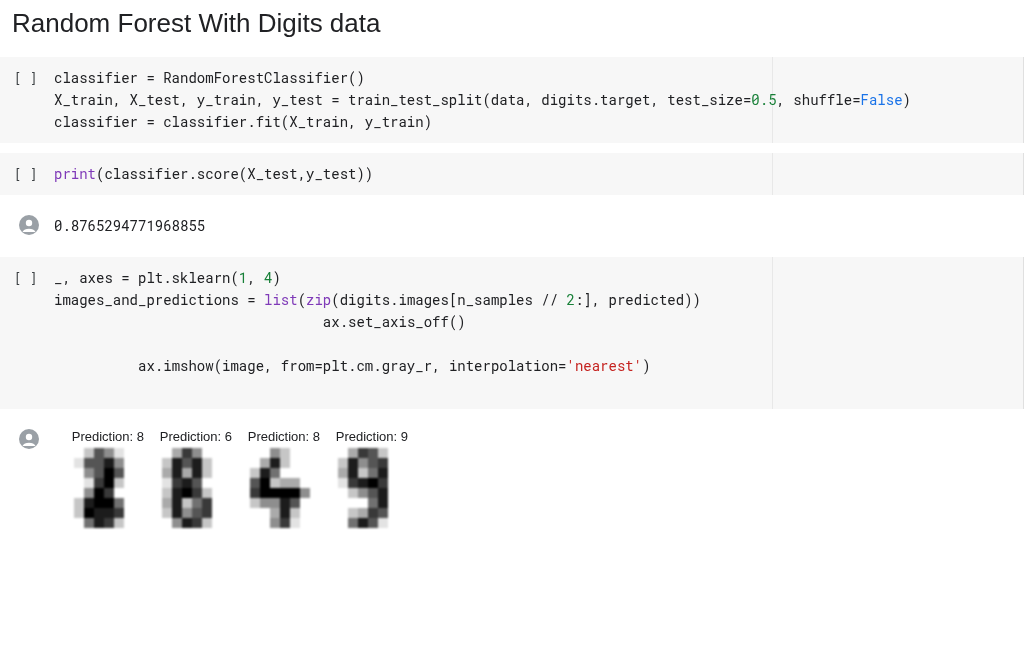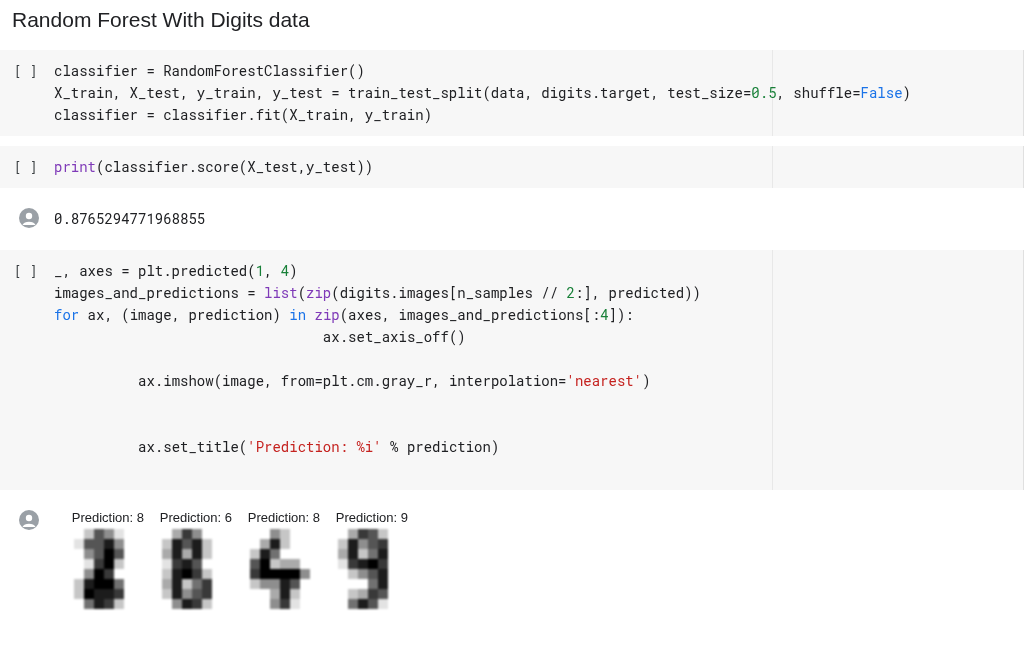--- a/index.html
+++ b/index.html
@@ -4,21 +4,21 @@
 <style>
   * { box-sizing: border-box; margin: 0; padding: 0; }
   body {
     font-family: Arial, "Helvetica Neue", sans-serif;
     background: #fff;
     color: #202124;
     width: 1024px;
     padding: 0;
   }
   .page-title {
-    font-size: 21px;
+    font-size: 26px;
     font-weight: 400;
     color: #202124;
     padding: 8px 12px 18px 12px;
   }
   .cell {
     display: flex;
     align-items: flex-start;
     padding: 10px 10px 10px 14px;
     margin-bottom: 10px;
     position: relative;
@@ -135,34 +135,28 @@
     </svg>
   </div>
   <div class="out-block">0.8765294771968855</div>
 </div>
 
 <div class="cell code-cell">
   <div class="divider-line"></div>
   <div class="indicator">[ ]</div>
   <div class="code-block">
     <div>
-      <span>_, axes = plt.predicted(</span><span class="c-num">1</span><span>, </span><span class="c-num">4</span><span>)</span>
+      <span>_, axes = plt.sklearn(</span><span class="c-num">1</span><span>, </span><span class="c-num">4</span><span>)</span>
     </div>
     <div>
       <span>images_and_predictions = </span><span class="c-builtin">list</span><span>(</span><span class="c-builtin">zip</span><span>(digits.images[n_samples // </span><span class="c-num">2</span><span>:], predicted))</span>
-    </div>
-    <div>
-      <span class="c-from">for</span><span> ax, (image, prediction) </span><span class="c-from">in</span><span> </span><span class="c-builtin">zip</span><span>(axes, images_and_predictions[:</span><span class="c-num">4</span><span>]):</span>
     </div>
     <div style="white-space:pre;text-align:center;">    ax.set_axis_off()</div>
     <div style="white-space:pre;">
       <span>    ax.imshow(image, from=plt.cm.gray_r, interpolation=</span><span class="c-str">'nearest'</span><span>)</span>
-    </div>
-    <div style="white-space:pre;">
-      <span>    ax.set_title(</span><span class="c-str">'Prediction: %i'</span><span> % prediction)</span>
     </div>
   </div>
 </div>
 
 <div class="cell">
   <div class="avatar">
     <svg width="20" height="20" viewBox="0 0 20 20">
       <circle cx="10" cy="10" r="10" fill="#9aa0a6"></circle>
       <circle cx="10" cy="8" r="3.2" fill="#fff"></circle>
       <path d="M3.5 17 a7 5 0 0 1 13 0 z" fill="#fff"></path>

